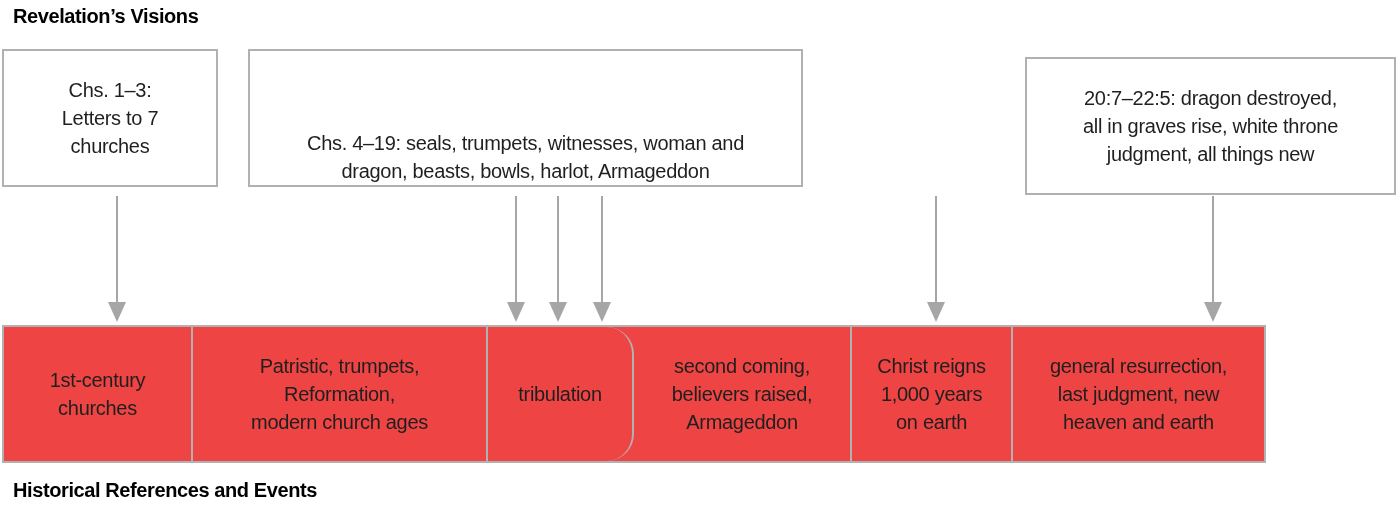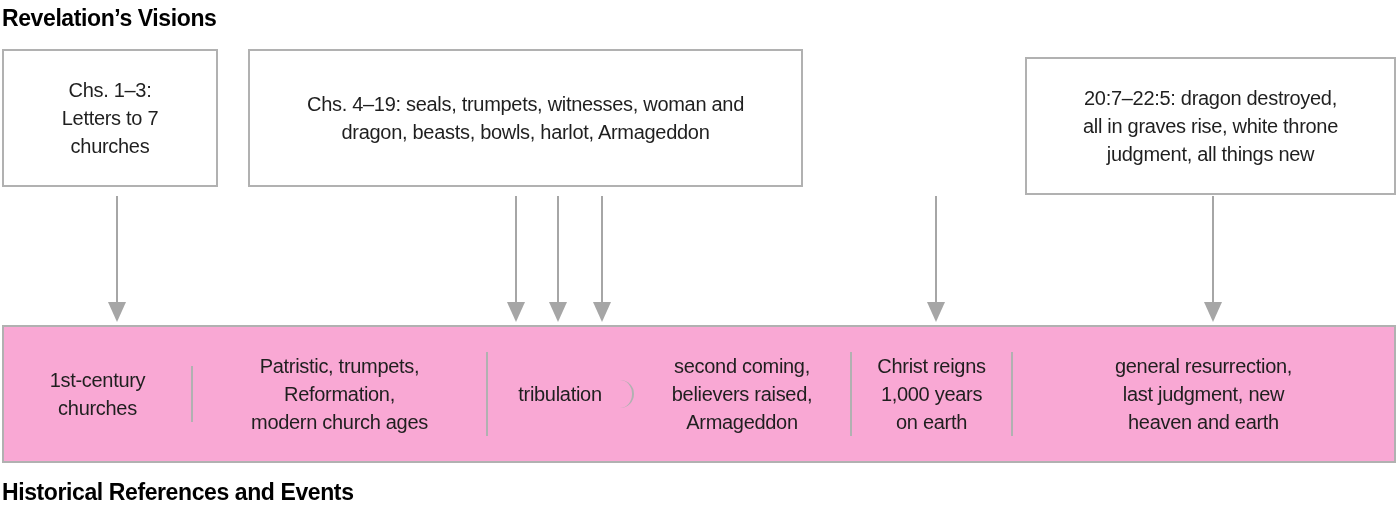--- a/index.html
+++ b/index.html
@@ -6,22 +6,22 @@
   .canvas {
     position: relative;
     width: 1400px;
     height: 521px;
     background: #ffffff;
     font-family: "Liberation Sans", "DejaVu Sans", sans-serif;
     overflow: hidden;
   }
   .section-title {
     position: absolute;
-    left: 2px;
-    font-size: 23px;
+    left: 13px;
+    font-size: 20px;
     font-weight: bold;
     color: #000000;
     letter-spacing: -0.4px;
     white-space: nowrap;
   }
   .title-top { top: 5px; }
   .title-bottom { top: 479px; }
 
   .box {
     position: absolute;
@@ -37,35 +37,34 @@
     font-size: 20px;
     line-height: 28px;
     color: #1f1f1f;
     letter-spacing: -0.3px;
     white-space: pre-line;
     padding: 0 6px;
   }
 
   .vision-box { top: 49px; height: 138px; }
   .vbox-1 { left: 2px;    width: 216px; }
-  .vbox-2 { left: 248px;  width: 555px; }
+  .vbox-2 { left: 248px;  width: 555px; align-items: flex-end; }
   .vbox-3 { left: 848px;  width: 172px; }
   .vbox-4 { left: 1025px; width: 371px; margin-top: 8px; }
 
   .events-row {
     position: absolute;
     left: 2px;
     top: 325px;
-    width: 1394px;
+    width: 1264px;
     height: 138px;
     box-sizing: border-box;
     border: 2px solid #b1b1b1;
-    background: #f9a8d4;
+    background: #ef4444;
     display: flex;
-    align-items: center;
   }
   .event-cell {
     box-sizing: border-box;
     display: flex;
     align-items: center;
     justify-content: center;
     text-align: center;
     border-right: 2px solid #b1b1b1;
     flex: 0 0 auto;
   }

